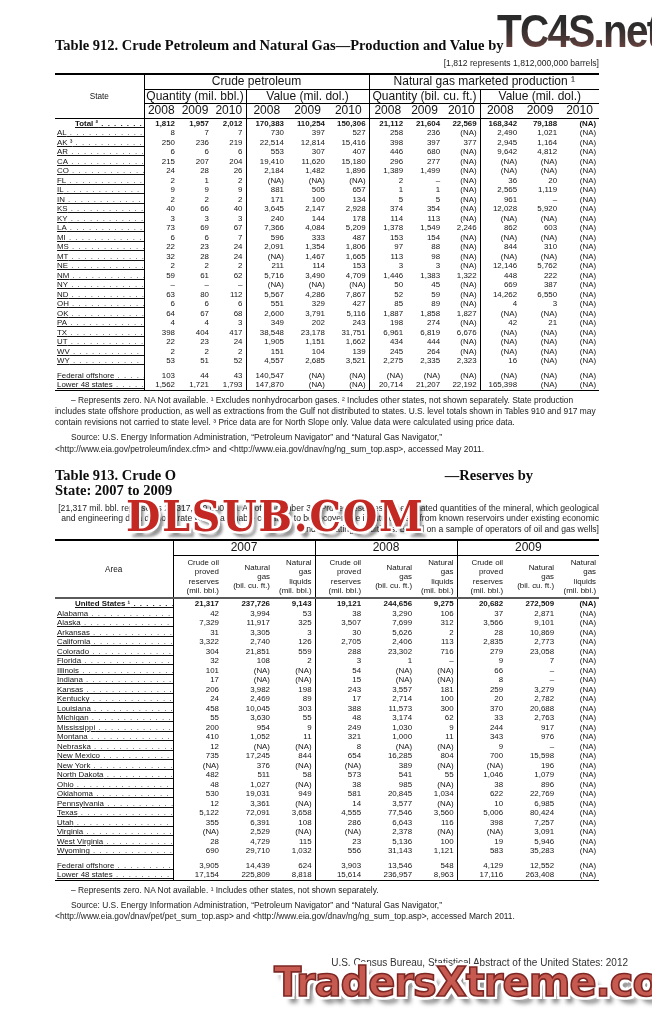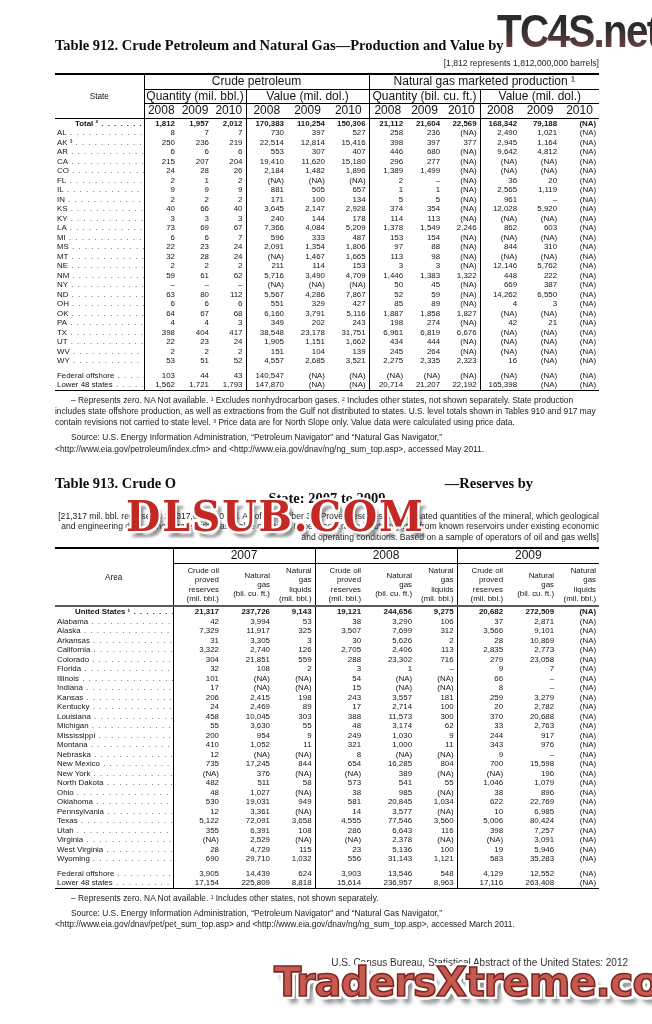--- a/index.html
+++ b/index.html
@@ -11,21 +11,21 @@
   .tbl-title{font-family:"Liberation Serif",serif;font-weight:bold;font-size:14.5px;line-height:15.5px;color:#0d0d0d;}
   .bracket{font-size:8.6px;line-height:10.5px;margin-top:4px;color:#1c1c1c;text-align:right;}
 
   
   table{border-collapse:collapse;table-layout:fixed;width:544px;margin-top:5px;
         border-top:2px solid #000;border-bottom:1.5px solid #000;}
   th,td{padding:0;margin:0;font-weight:normal;}
   thead th{font-size:12px;line-height:9.5px;text-align:center;vertical-align:middle;padding:2px 1px;}
   tbody td{font-size:7.9px;line-height:9.5px;vertical-align:bottom;}
   td.num{text-align:right;padding-right:3px;white-space:nowrap;}
-  td.lbl{overflow:hidden;white-space:nowrap;padding-left:2px;}
+  td.lbl{overflow:hidden;white-space:nowrap;padding-left:2px;text-decoration:underline;}
   td.lbl .leader::after{content:" . . . . . . . . . . . . . . . . . . . . . . . . . .";letter-spacing:1px;color:#2a2a2a;}
   tr.bold td{font-weight:bold;}
   tr.gaprow td{padding-top:5px;margin-top:8px;}
   tr.indent td.lbl{padding-left:20px;}
   .bl{border-left:1px solid #000;}
   .blh{border-left:1.5px solid #000;}
   .hb1{border-bottom:1px solid #000;}
   .t912 tr.years th, .t912 th.state{border-bottom:1.5px solid #000;}
   .t913 tr.subs th, .t913 th.area{border-bottom:2.5px solid #5a5a5a;}
   .t913 th.sub{white-space:pre-line;text-align:right;padding-right:3px;font-size:7.9px;line-height:9.3px;}
@@ -52,21 +52,21 @@
             text-shadow:-2px -2px 0 #fff,2px -2px 0 #fff,-2px 2px 0 #fff,2px 2px 0 #fff,
                         -2px 0 0 #fff,2px 0 0 #fff,0 -2px 0 #fff,0 2px 0 #fff,
                         5px 6px 3px rgba(60,60,60,0.55);}
   .wm-traders{top:959px;left:274px;font-size:40px;font-weight:900;letter-spacing:-1px;
             font-family:"DejaVu Sans",sans-serif;color:#c75a50;
             -webkit-text-stroke:1.6px #7c2723;
             text-shadow:-3px -3px 0 #fff,3px -3px 0 #fff,-3px 3px 0 #fff,3px 3px 0 #fff,
                         -3px 0 0 #fff,3px 0 0 #fff,0 -3px 0 #fff,0 3px 0 #fff,
                         6px 7px 4px rgba(60,60,60,0.6);}
 
-  .t913-titlebox{margin-top:21px;text-align:center;}
+  .t913-titlebox{margin-top:13px;}
   .t913-line1{display:flex;justify-content:space-between;width:478px;}
 </style>
 </head>
 <body>
 
 <div class="page">
 
   <div class="content">
 
     <div class="tbl-title">
@@ -416,21 +416,21 @@
             <td class="num">(NA)</td>
             <td class="num bl">4</td>
             <td class="num">3</td>
             <td class="num">(NA)</td>
           </tr>
           <tr>
             <td class="lbl"><span>OK</span><span class="leader"></span></td>
             <td class="num bl">64</td>
             <td class="num">67</td>
             <td class="num">68</td>
-            <td class="num bl">6,160</td>
+            <td class="num bl">2,600</td>
             <td class="num">3,791</td>
             <td class="num">5,116</td>
             <td class="num blh">1,887</td>
             <td class="num">1,858</td>
             <td class="num">1,827</td>
             <td class="num bl">(NA)</td>
             <td class="num">(NA)</td>
             <td class="num">(NA)</td>
           </tr>
           <tr>
@@ -714,21 +714,21 @@
             <td class="num bl">15</td>
             <td class="num">(NA)</td>
             <td class="num">(NA)</td>
             <td class="num bl">8</td>
             <td class="num">–</td>
             <td class="num">(NA)</td>
           </tr>
           <tr>
             <td class="lbl"><span>Kansas</span><span class="leader"></span></td>
             <td class="num bl">206</td>
-            <td class="num">2,415</td>
+            <td class="num">3,982</td>
             <td class="num">198</td>
             <td class="num bl">243</td>
             <td class="num">3,557</td>
             <td class="num">181</td>
             <td class="num bl">259</td>
             <td class="num">3,279</td>
             <td class="num">(NA)</td>
           </tr>
           <tr>
             <td class="lbl"><span>Kentucky</span><span class="leader"></span></td>

